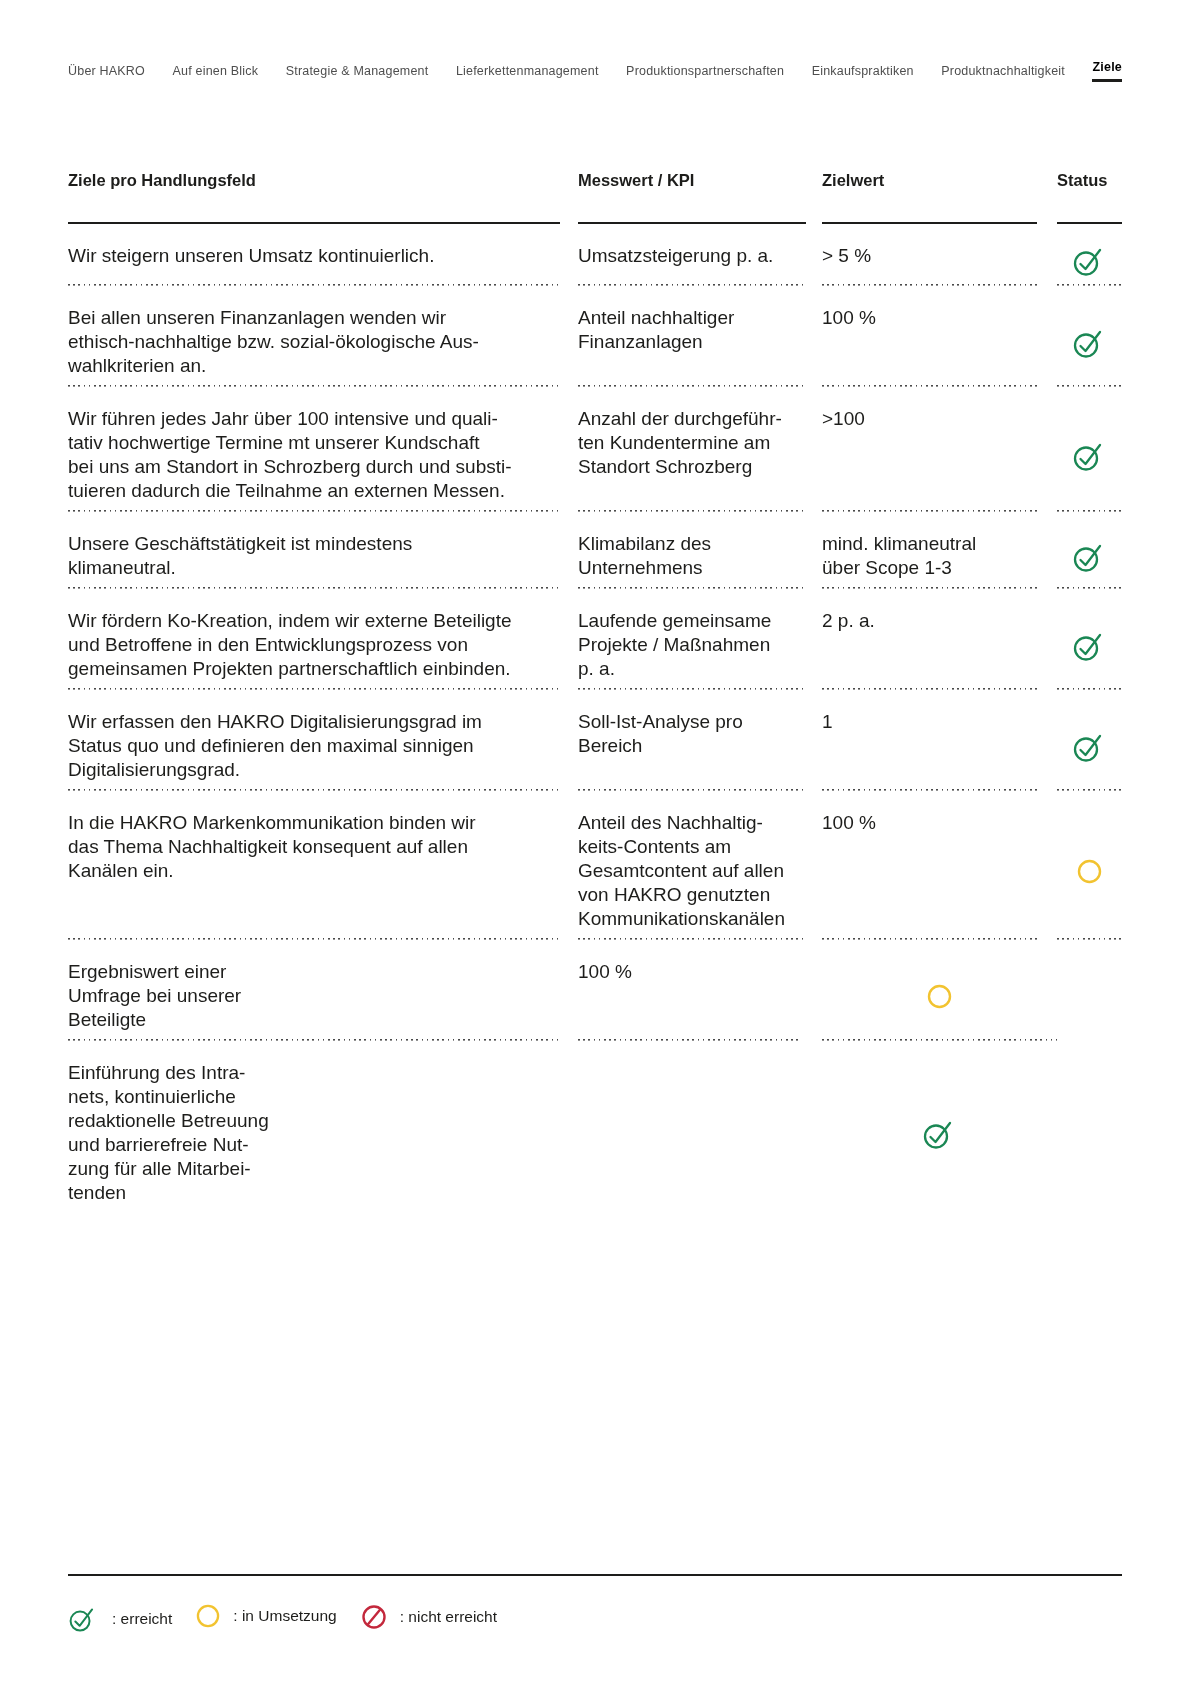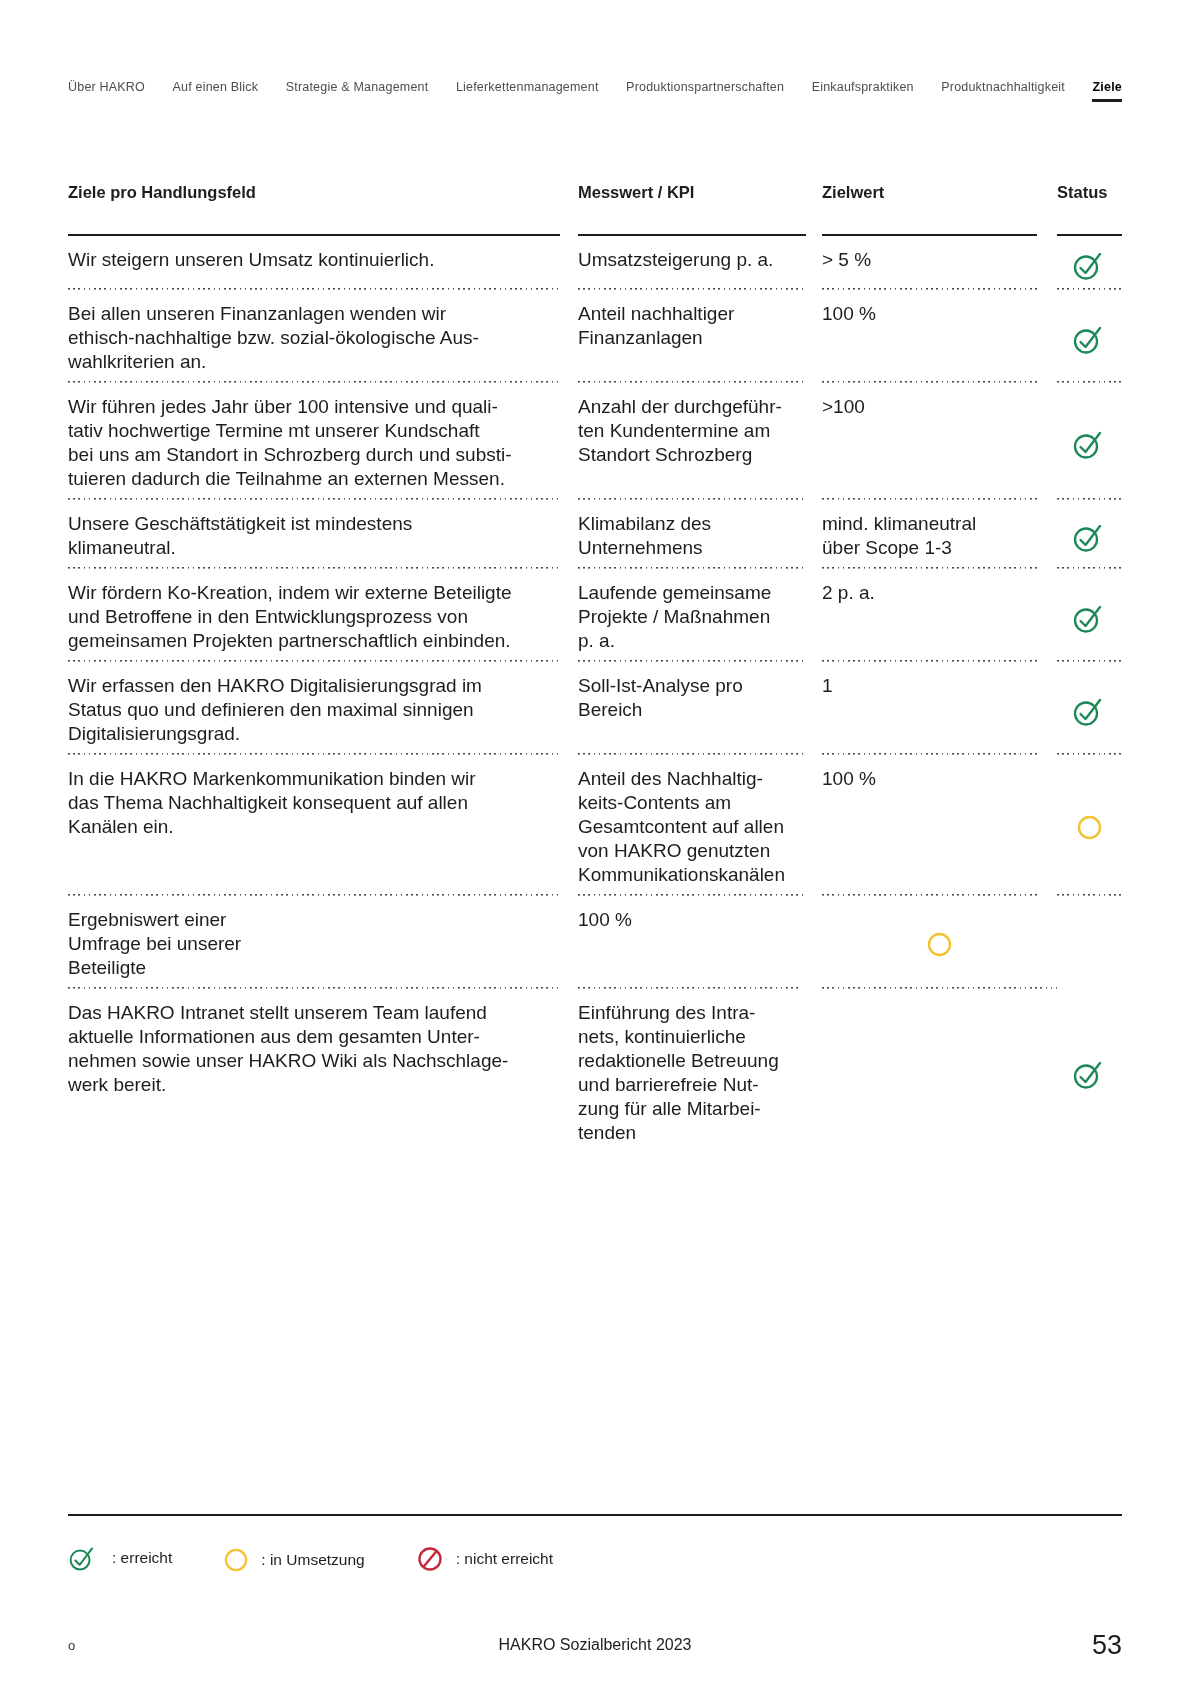--- a/index.html
+++ b/index.html
@@ -7,34 +7,34 @@
     width:1190px; height:1683px;
     background:#ffffff;
     color:#1d1d1b;
     font-family:"Liberation Sans", sans-serif;
     position:relative; overflow:hidden;
   }
   .page { padding:0 68px; }
 
   
   .topnav {
-    display:flex; justify-content:space-between; align-items:flex-start;
-    padding-top:80px;
+    display:flex; justify-content:space-between; align-items:center;
+    padding-top:60px;
     font-size:12.5px; line-height:15px; color:#4e4e4e;
   }
   .nav-item { color:#4e4e4e; cursor:pointer; letter-spacing:0.2px; white-space:nowrap; }
   .nav-item.active {
     color:#000000; font-weight:bold;
     border-bottom:3px solid #1d1d1b; padding-bottom:4px;
   }
 
   
   .goals-table { margin-top:80px; }
   .grid-row { display:grid; grid-template-columns:510px 244px 235px 65px; }
-  .cell { display:flex; }
+  .cell { display:flex;margin-top:8px; }
   .c1 .cell-inner { margin-right:18px; }
   .c2 .cell-inner { margin-right:16px; }
   .c3 .cell-inner { margin-right:20px; }
   .cell-inner { flex:1; }
 
   .header-row .cell-inner {
     font-weight:bold; font-size:16.5px; line-height:20px;
     padding-bottom:32px;
     border-bottom:2px solid #1d1d1b;
   }
@@ -54,21 +54,21 @@
 
   
   .icon-achieved circle, .icon-achieved path {
     fill:none; stroke:#1a8754; stroke-width:2.3; stroke-linecap:round; stroke-linejoin:round;
   }
   .icon-progress circle { fill:none; stroke:#f2c330; stroke-width:2.4; }
   .icon-failed circle, .icon-failed line { fill:none; stroke:#c3283c; stroke-width:2.4; stroke-linecap:round; }
 
   
   .legend-divider { height:2px; background:#1d1d1b; margin-top:360px; }
-  .legend { display:flex; align-items:flex-end; gap:52px; margin-top:22px; height:34px; }
+  .legend { display:flex; align-items:flex-start; gap:24px; margin-top:28px; height:34px; }
   .legend-item { display:flex; align-items:center; gap:13px; font-size:15.5px; }
 
   .page-footer { display:flex; align-items:center; margin-top:56px; }
   .footer-left { flex:1; font-size:13px; color:#333; }
   .footer-center { font-size:16px; }
   .footer-right { flex:1; text-align:right; font-size:27px; line-height:34px; }
 </style>
 </head>
 <body>
 
@@ -277,26 +277,20 @@
       <div class="cell c4">
           <div class="cell-inner dotted status-inner">
         <svg class="icon-progress" width="25" height="25" viewBox="0 0 25 25">
               <circle cx="12.5" cy="12.5" r="10.5"></circle>
             </svg>
       </div>
         </div>
     </div>
 
     <div class="grid-row body-row">
-      <div class="cell c1">
-          <div class="cell-inner">Das HAKRO Intranet stellt unserem Team laufend
-aktuelle Informationen aus dem gesamten Unter-
-nehmen sowie unser HAKRO Wiki als Nachschlage-
-werk bereit.</div>
-        </div>
       <div class="cell c2">
           <div class="cell-inner">Einführung des Intra-
 nets, kontinuierliche
 redaktionelle Betreuung
 und barrierefreie Nut-
 zung für alle Mitarbei-
 tenden</div>
         </div>
       <div class="cell c3">
           <div class="cell-inner"></div>

